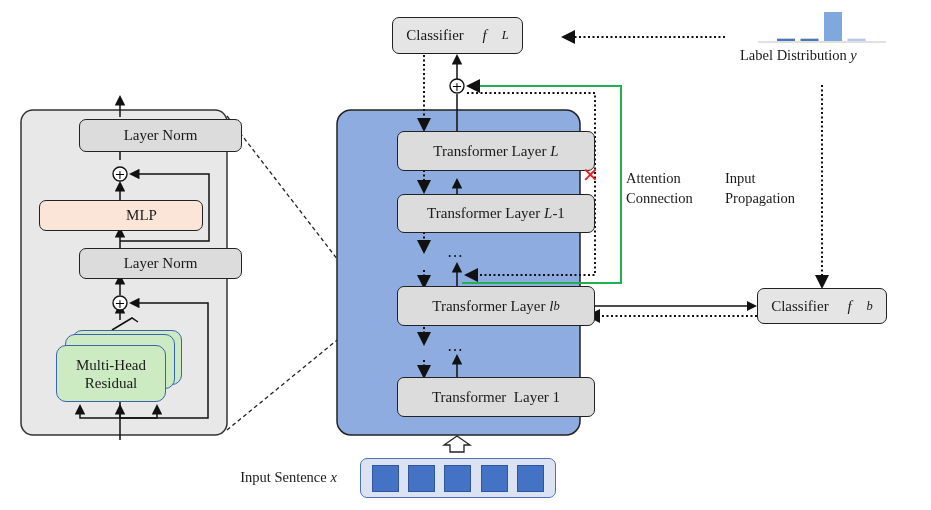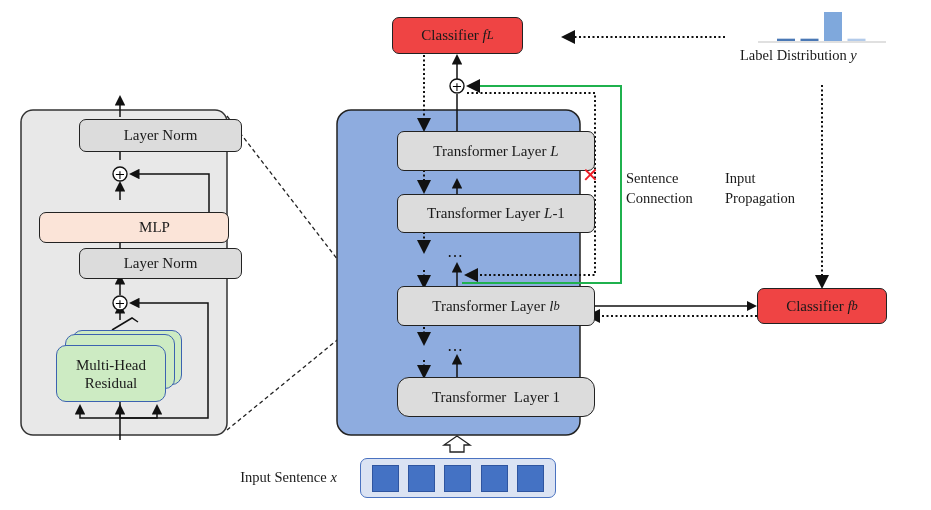--- a/index.html
+++ b/index.html
@@ -3,21 +3,21 @@
 <meta charset="utf-8">
 <style>
   html, body { margin: 0; padding: 0; background: #ffffff; }
   body { width: 931px; height: 510px; position: relative; overflow: hidden;
          font-family: "Liberation Serif", "DejaVu Serif", serif; color: #1a1a1a; }
   .abs { position: absolute; }
   .box { position: absolute; box-sizing: border-box; border: 1.6px solid #222;
          border-radius: 7px; display: flex; align-items: center; justify-content: center;
          font-size: 15px; }
   .gray { background: #dcdcdc; margin-left: 40px; }
-  .orange { background: #ef4444; }
+  .orange { background: #e5e5e5; gap: 15px; }
   .mlp { background: #fbe4d8; }
   .green { background: #cdebc3; border-color: #3c62b0; }
   .lbl { position: absolute; font-size: 14.5px; text-align: left; line-height: 20px; }
   i { font-style: italic; }
   svg { position: absolute; left: 0; top: 0; }
 </style>
 </head>
 <body>
 
 <svg width="931" height="510">
@@ -96,21 +96,21 @@
       <rect x="777" y="38.68" width="18" height="2.32" fill="#4a78b5"></rect>
       <rect x="800.5" y="38.68" width="18" height="2.32" fill="#4a78b5"></rect>
       <rect x="824" y="12" width="18" height="29" fill="#7fa8dc"></rect>
       <rect x="847.5" y="38.68" width="18" height="2.32" fill="#b3cbea"></rect>
     </g>
 </svg>
 
 <div class="box gray" style="left:39px;top:119px;width:163px;height:33px;">
     <span>Layer Norm</span>
   </div>
-<div class="box mlp" style="left:39px;top:212px;width:190px;height:31px;padding-left:41px;">
+<div class="box mlp" style="left:39px;top:200px;width:164px;height:31px;padding-left:41px;">
     <span>MLP</span>
   </div>
 <div class="box gray" style="left:39px;top:248px;width:163px;height:31px;">
     <span>Layer Norm</span>
   </div>
 
 <div class="box green" style="left:72px;top:330px;width:110px;height:55px;border-radius:10px;"></div>
 <div class="box green" style="left:65px;top:334px;width:110px;height:55px;border-radius:10px;"></div>
 <div class="box green" style="left:56px;top:345px;width:110px;height:57px;border-radius:10px;flex-direction:column;line-height:18px;">
   <span>Multi-Head</span>
@@ -126,42 +126,42 @@
     <i>L</i>
     <span>-1</span>
 </div>
 <div class="lbl" style="left:447px;top:246px;width:20px;font-size:16px;">⋯</div>
 <div class="box gray" style="left:357px;top:286px;width:198px;height:40px;">
   <span style="white-space:pre">Transformer Layer </span>
     <i>l</i>
     <sub><i>b</i></sub>
 </div>
 <div class="lbl" style="left:447px;top:340px;width:20px;font-size:16px;">⋯</div>
-<div class="box gray" style="left:357px;top:377px;width:198px;height:40px;border-radius:12px;">
+<div class="box gray" style="left:357px;top:377px;width:198px;height:40px;">
   <span style="white-space:pre">Transformer  Layer 1</span>
 </div>
 
 <div class="box orange" style="left:392px;top:17px;width:131px;height:37px;">
   <span style="white-space:pre">Classifier </span>
     <i>f</i>
     <sub><i>L</i></sub>
 </div>
 <div class="box orange" style="left:757px;top:288px;width:130px;height:36px;">
   <span style="white-space:pre">Classifier </span>
     <i>f</i>
     <sub><i>b</i></sub>
 </div>
 
 <div class="lbl" style="left:740px;top:45px;width:170px;">
   <span style="white-space:pre">Label Distribution </span><i>y</i>
 </div>
 
 <div class="abs" style="left:582px;top:163px;font-size:20px;color:#ee1c25;font-family:'DejaVu Sans',sans-serif;">✕</div>
 <div class="lbl" style="left:626px;top:168px;width:80px;">
-  <div>Sentence</div>
+  <div>Attention</div>
   <div>Connection</div>
 </div>
 <div class="lbl" style="left:725px;top:168px;width:90px;">
   <div>Input</div>
   <div>Propagation</div>
 </div>
 
 <div class="lbl" style="left:226px;top:467px;width:125px;text-align:center;">
   <span style="white-space:pre">Input Sentence </span><i>x</i>
 </div>

